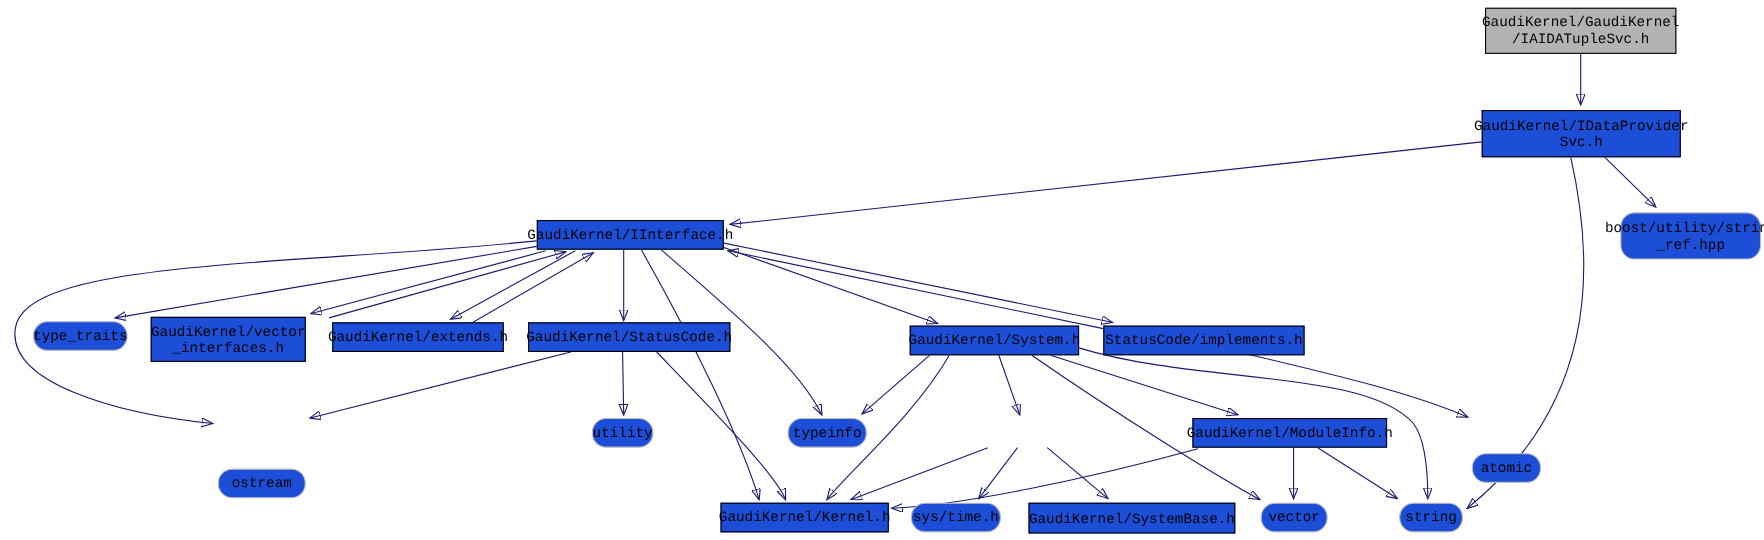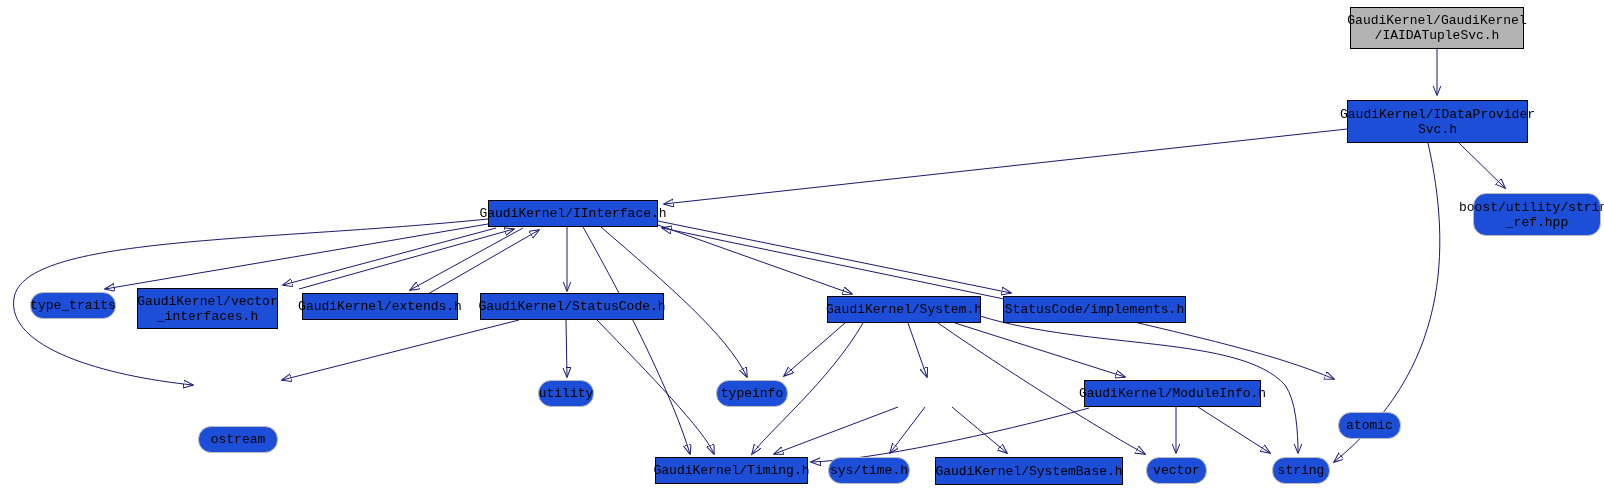--- a/index.html
+++ b/index.html
@@ -96,21 +96,21 @@
 
   <div class="node sys" style="left:538px;top:380px;width:56px;height:27px;">utility</div>
 
   <div class="node sys" style="left:716px;top:380px;width:72px;height:27px;">typeinfo</div>
 
 
   <div class="node" style="left:1084px;top:380px;width:177px;height:27px;">GaudiKernel/ModuleInfo.h</div>
 
   <div class="node sys" style="left:1338px;top:380px;width:63px;height:27px;margin-top:32px;">atomic</div>
 
-  <div class="node" style="left:655px;top:457px;width:153px;height:27px;">GaudiKernel/Timing.h</div>
+  <div class="node" style="left:655px;top:457px;width:153px;height:27px;">GaudiKernel/Kernel.h</div>
 
   <div class="node sys" style="left:828px;top:457px;width:82px;height:27px;">sys/time.h</div>
 
   <div class="node" style="left:935px;top:457px;width:188px;height:28px;">GaudiKernel/SystemBase.h</div>
 
   <div class="node sys" style="left:1146px;top:457px;width:61px;height:27px;">vector</div>
 
   <div class="node sys" style="left:1272px;top:457px;width:58px;height:27px;">string</div>
 
 </div>

